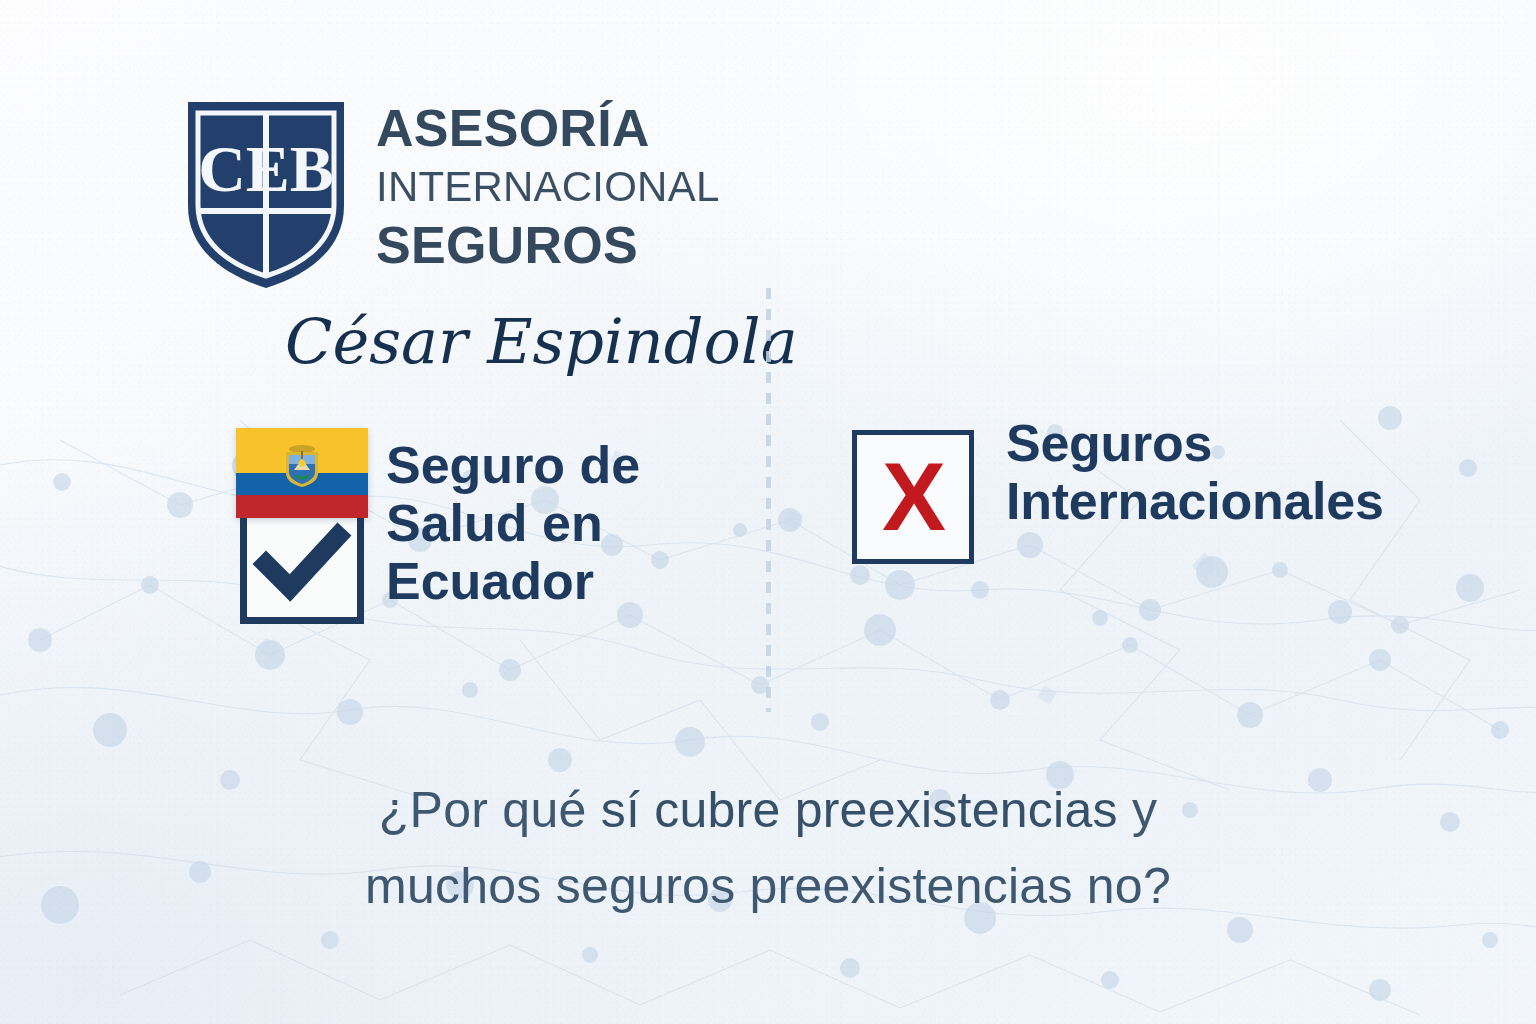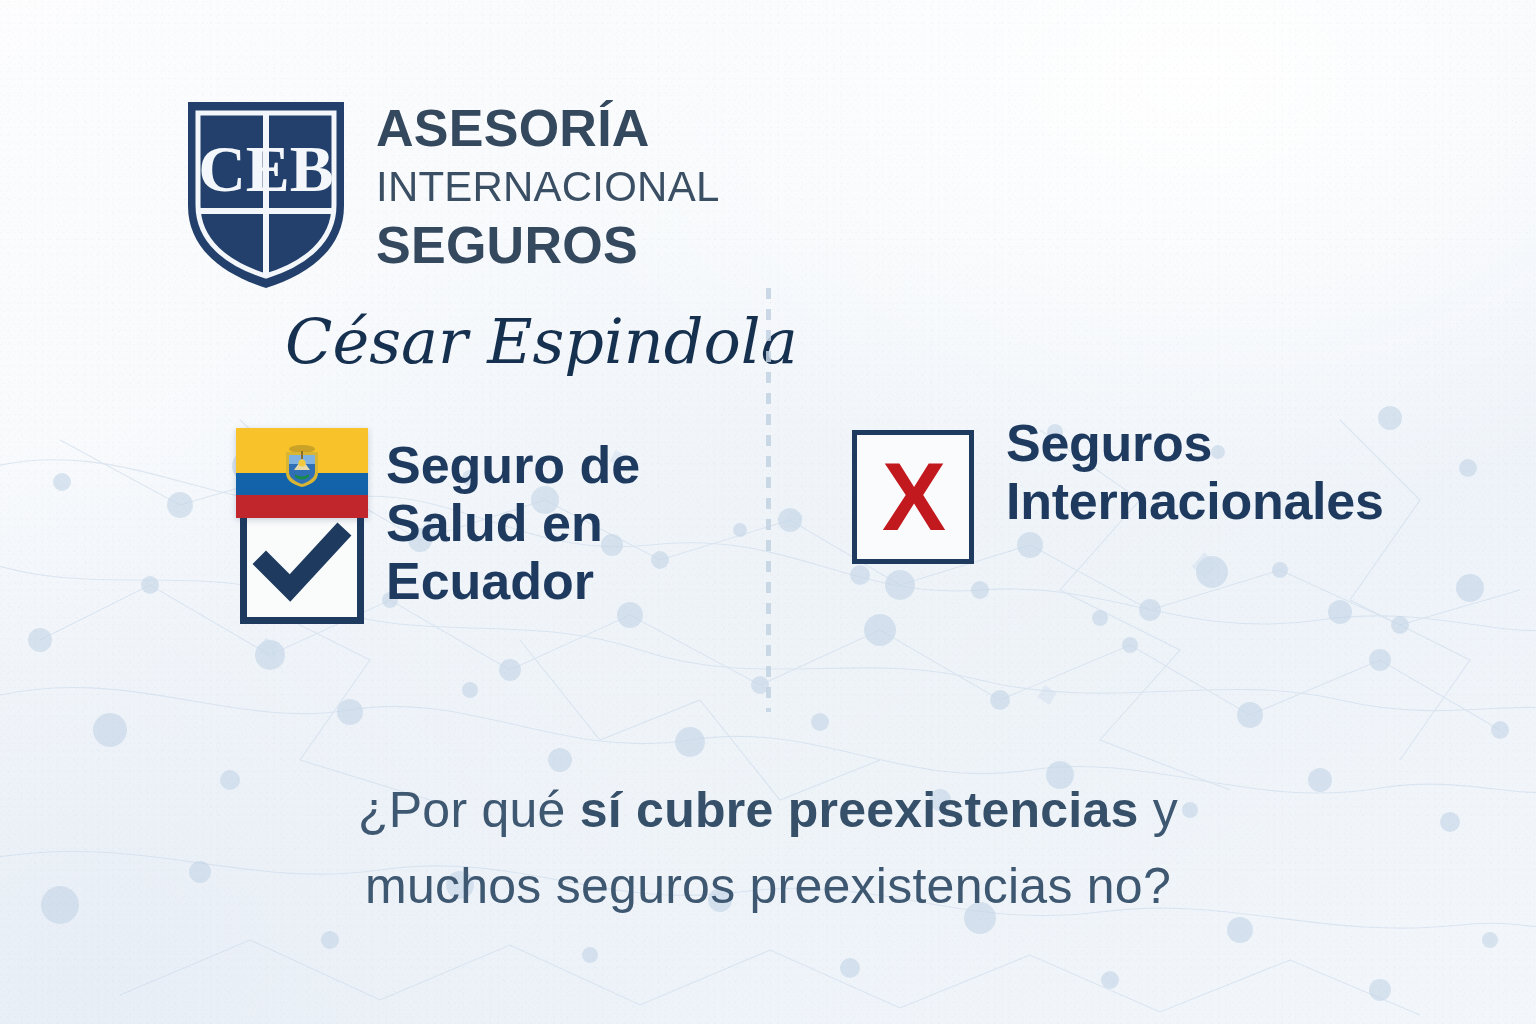--- a/index.html
+++ b/index.html
@@ -152,21 +152,21 @@
   
   #question {
     position:absolute; left:0; top:772px;
     width:1536px;
     text-align:center;
     color:#3f5871;
     font-size:50px;
     line-height:1.52;
     letter-spacing:.005em;
   }
-  #question .q-strong { font-weight:bold; color:#36506a; }
+  #question .q-strong { font-weight:normal; color:#36506a; }
   .q-line { display:block; }
 </style>
 </head>
 <body>
 
 <div id="stage">
 
   <svg id="netgfx" viewBox="0 0 1536 1024" preserveAspectRatio="none" aria-hidden="true">
     <g stroke="#c9d8e8" stroke-width="1.1" fill="none" opacity=".55">
       <path d="M-20,470 C120,430 220,520 330,500 C450,478 520,560 650,545 C790,529 850,600 980,590 C1110,580 1180,640 1320,620 C1430,604 1500,640 1560,628"></path>

